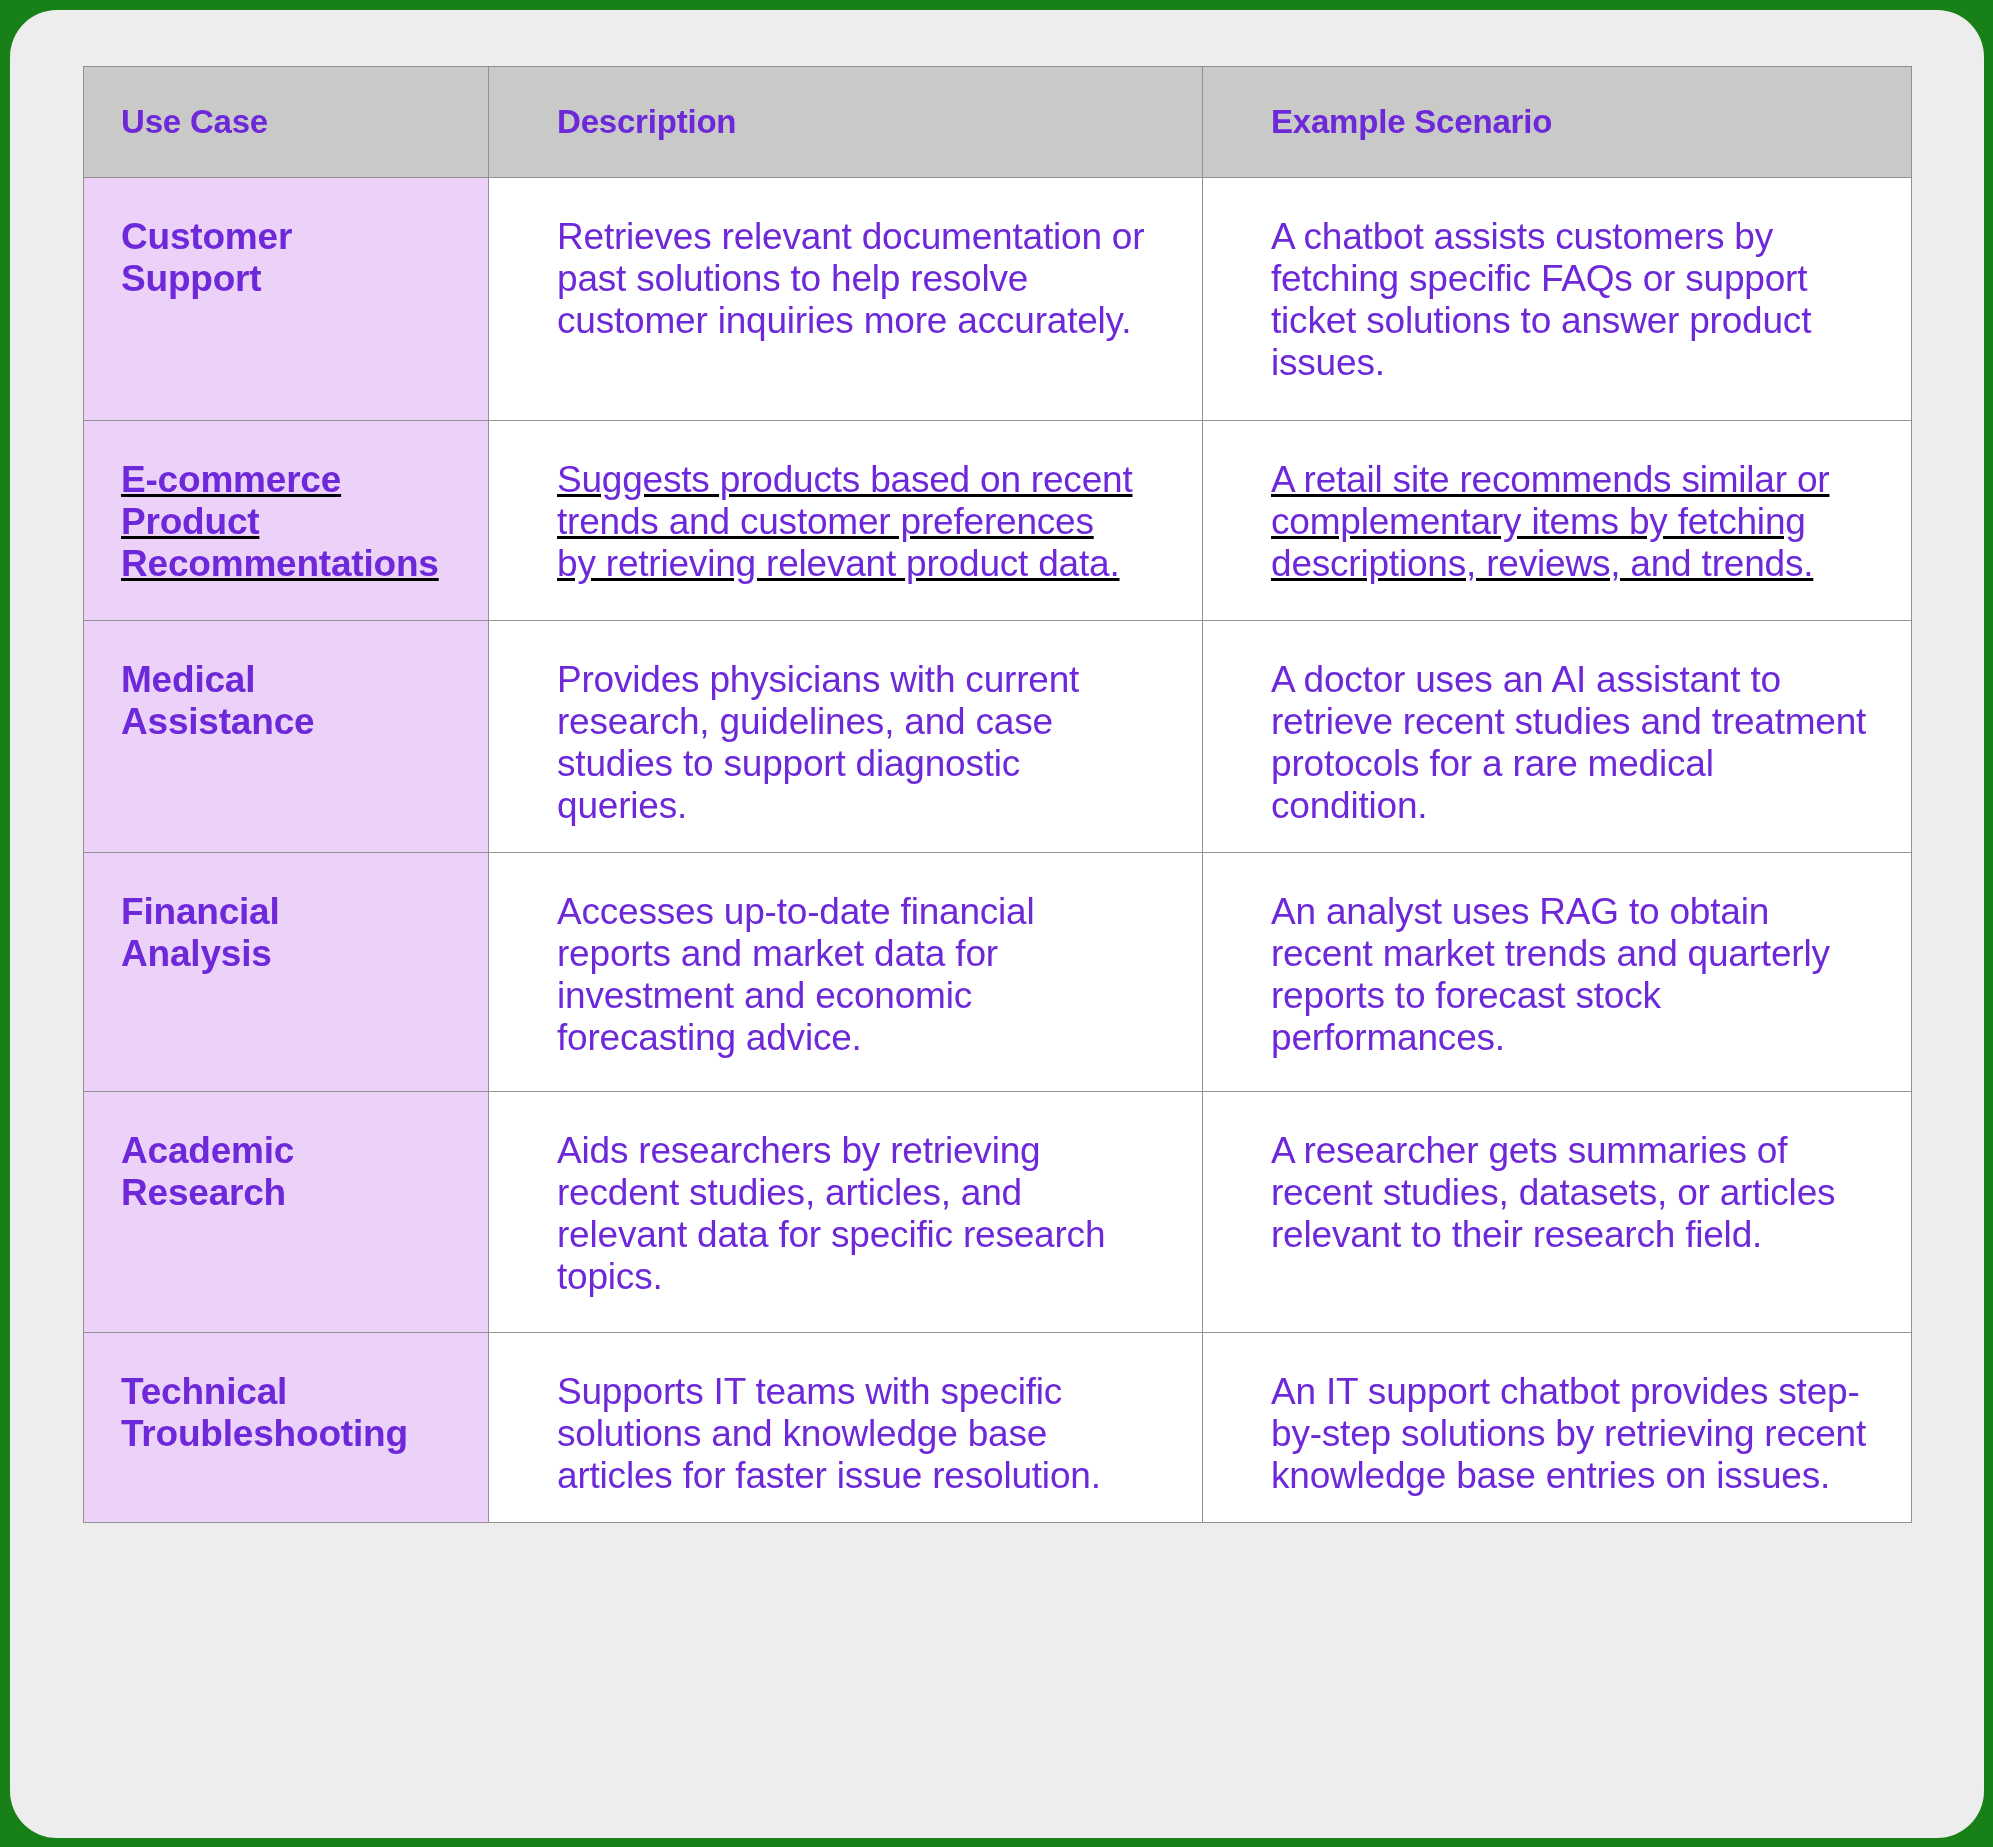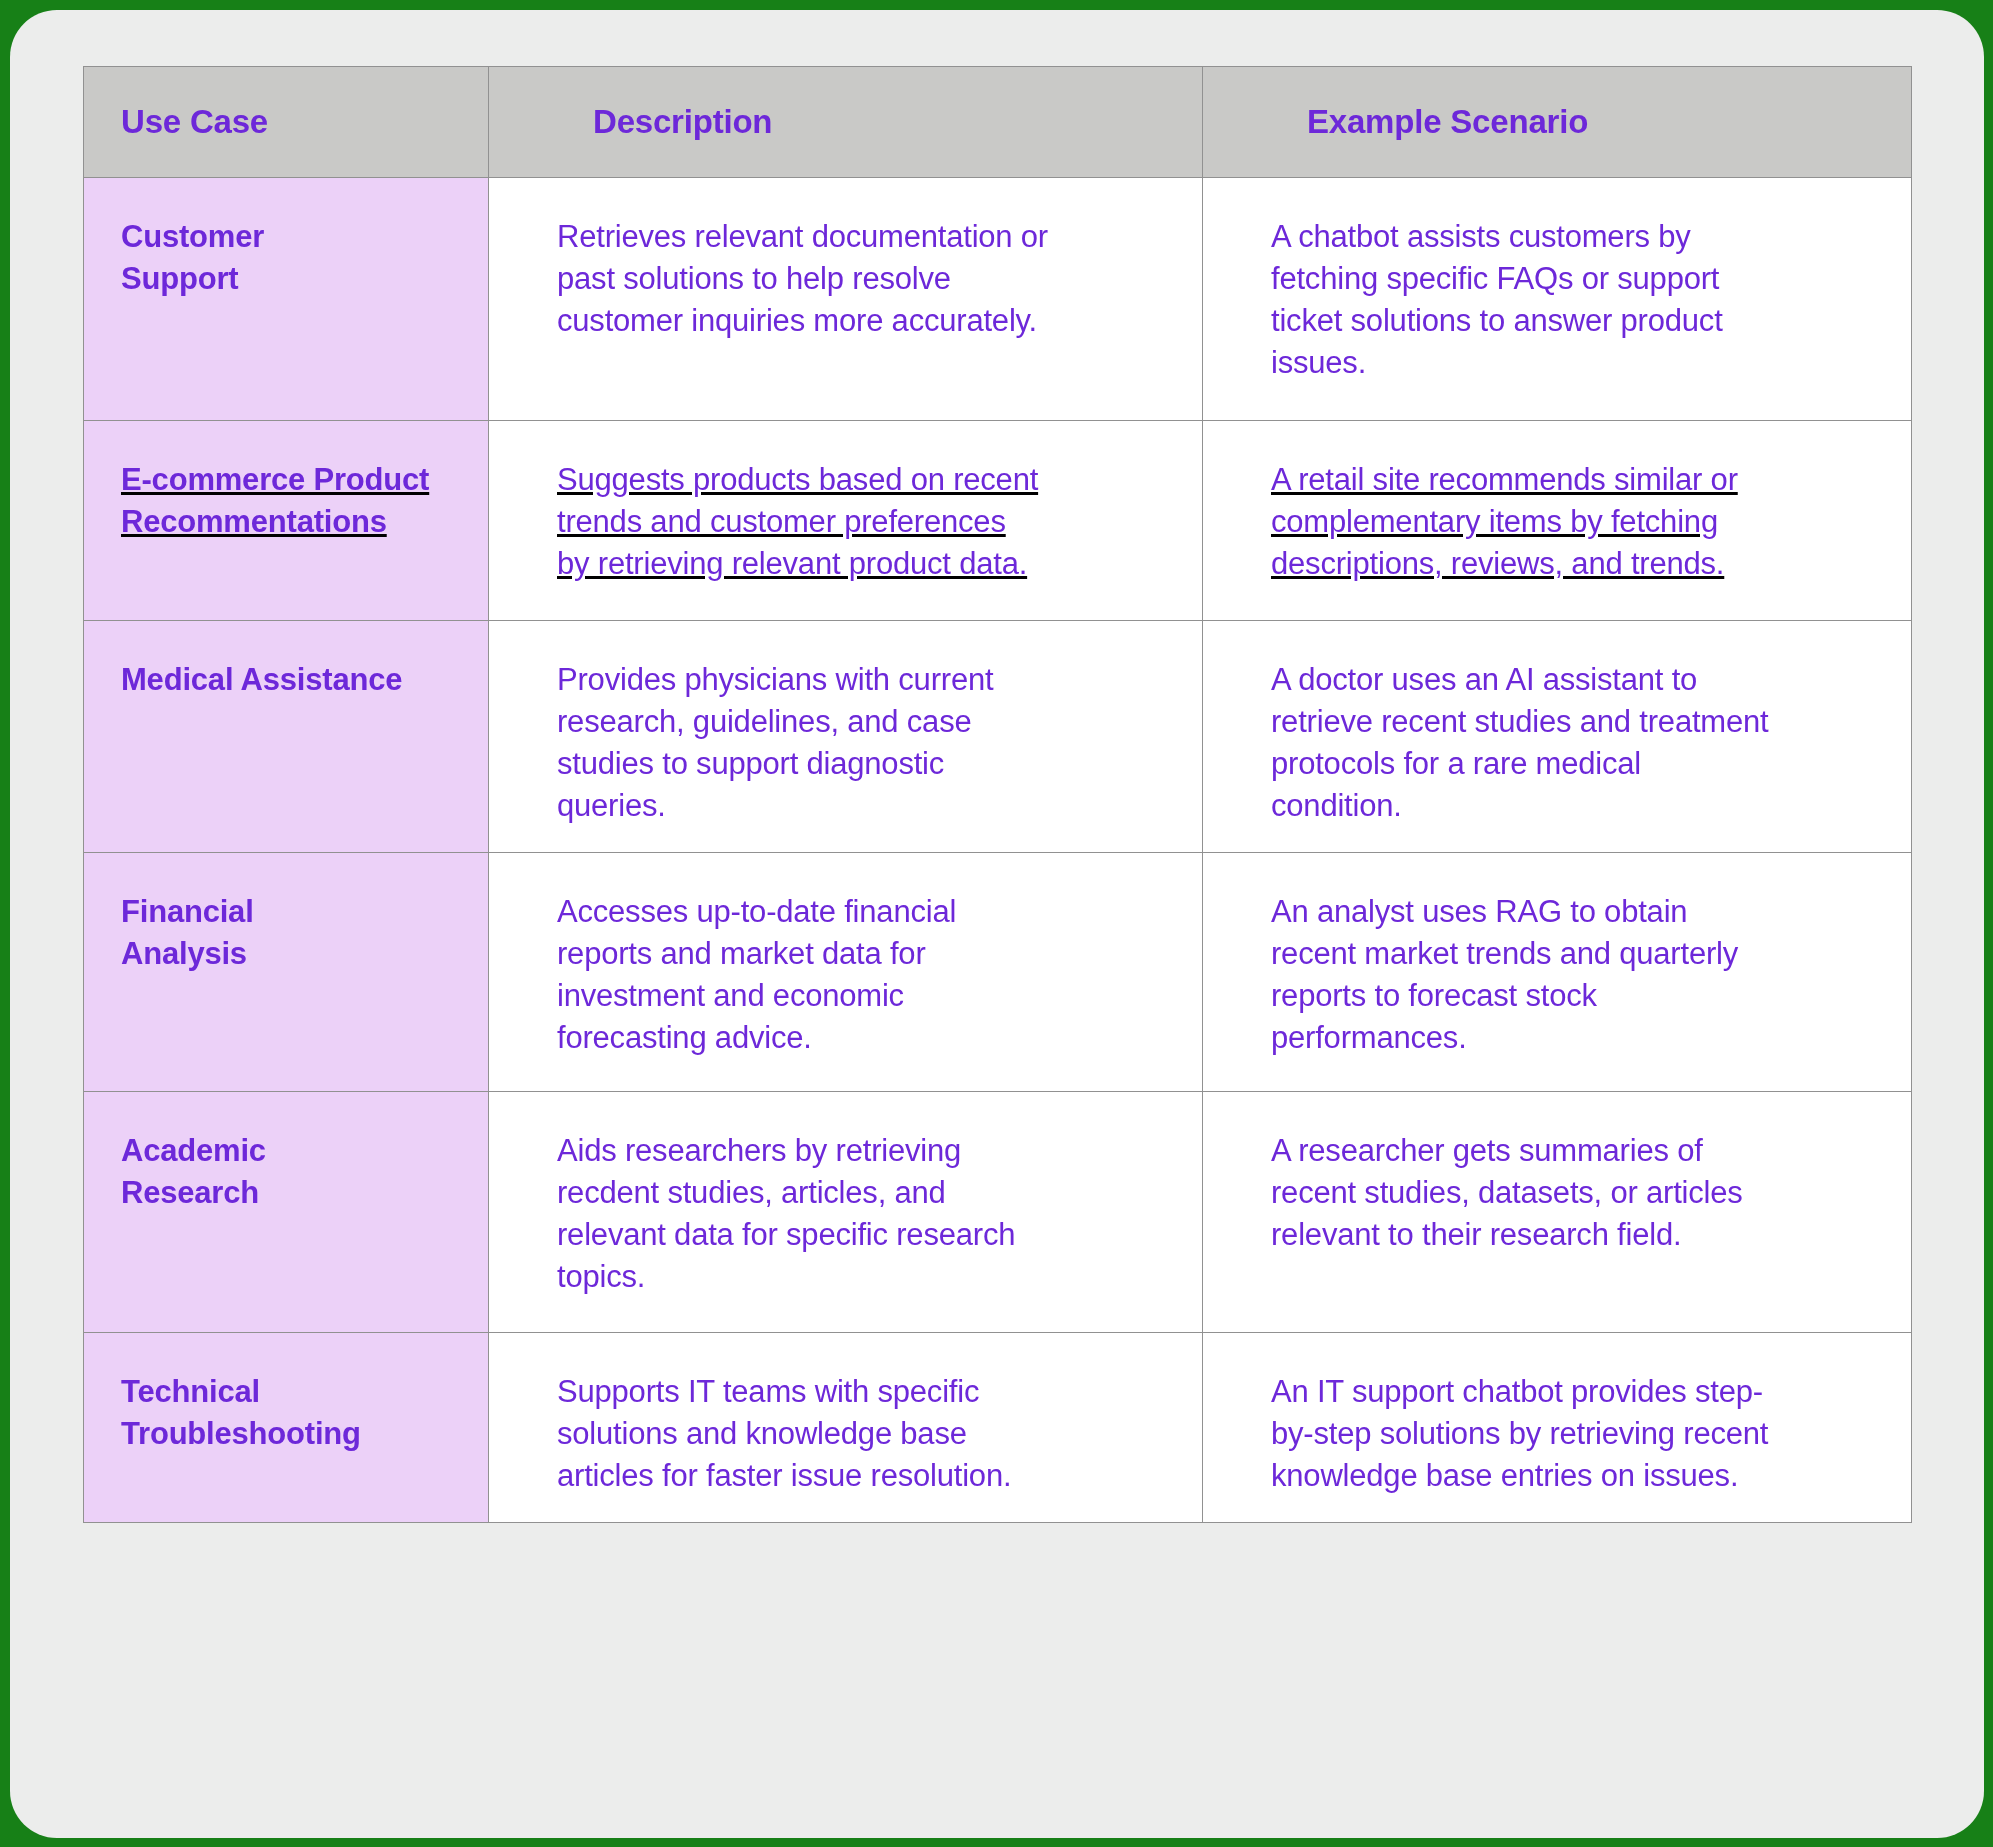--- a/index.html
+++ b/index.html
@@ -40,23 +40,23 @@
     letter-spacing: -0.2px;
   }
   thead tr { height: 111px; }
   th {
     background: #C9C9C7;
     vertical-align: middle;
     font-size: 33px;
     font-weight: bold;
     padding-left: 37px;
   }
-  th.pad-lg { padding-left: 104px; }
+  th.pad-lg { padding-left: 68px; }
   td {
-    font-size: 31px;
+    font-size: 37px;
     line-height: 42px;
     white-space: pre-line;
     padding: 38px 33px 25px 68px;
   }
   td.usecase {
     background: #ECD1F8;
     font-weight: bold;
     padding-left: 37px;
   }
   tr.r1 { height: 243px; }

